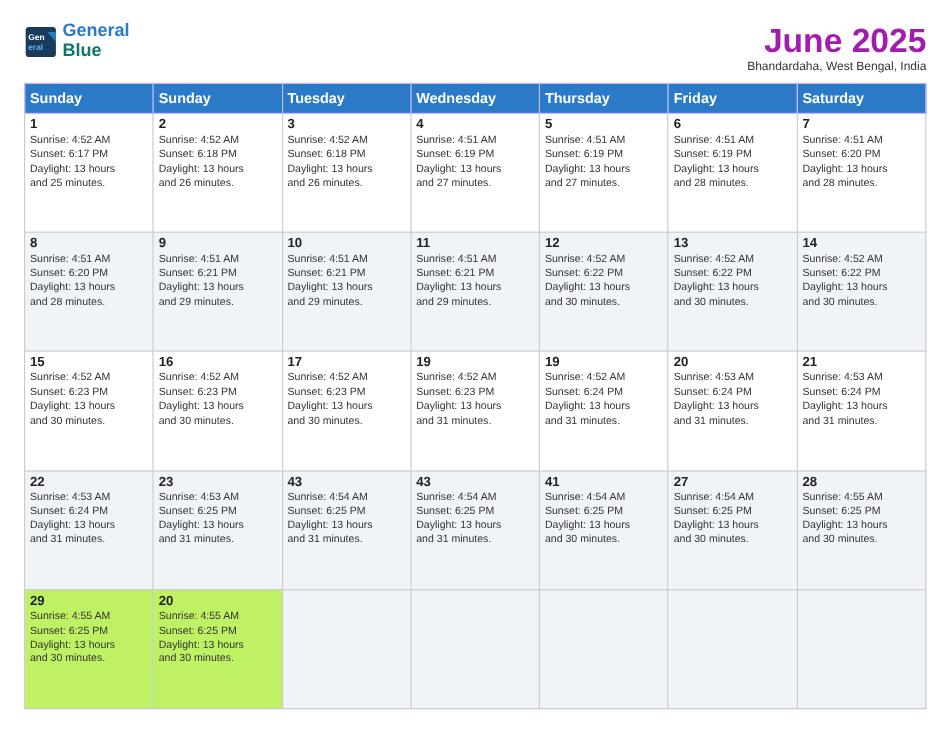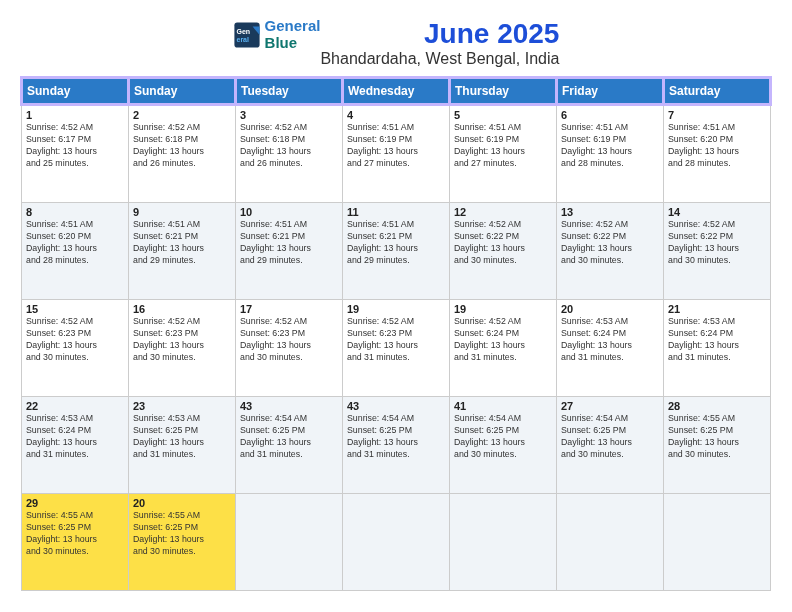--- a/index.html
+++ b/index.html
@@ -9,21 +9,20 @@
       font-family: Arial, sans-serif;
       background: #fff;
       overflow: hidden;
     }
     .page {
       width: 792px;
       height: 601px;
       padding: 18px 20px 10px 20px;
       display: flex;
       flex-direction: column;
-      align-items: center;
     }
     .header {
       display: flex;
       justify-content: space-between;
       align-items: flex-start;
       margin-bottom: 8px;
     }
     .logo {
       display: flex;
       align-items: center;
@@ -41,42 +40,42 @@
     .logo-icon {
       width: 28px;
       height: 28px;
     }
     .title-block {
       text-align: right;
     }
     .main-title {
       font-size: 28px;
       font-weight: bold;
-      color: #1d4ed8;
+      color: #a21caf;
     }
     .subtitle {
-      font-size: 16px;
+      font-size: 10px;
       color: #333;
       font-weight: normal;
     }
     .calendar {
       flex: 1;
       border: 1px solid #ccc;
       border-collapse: collapse;
       width: 100%;
       table-layout: fixed;
     }
     .calendar th {
       background: #2a7ac7;
       color: #fff;
       font-size: 12px;
       font-weight: bold;
       padding: 5px 4px;
       text-align: left;
-      border: 3px solid #c4b5fd;
+      border: 1px solid #c4b5fd;
     }
     .calendar td {
       border: 1px solid #ccc;
       vertical-align: top;
       padding: 3px 4px;
       font-size: 9.5px;
       color: #333;
       background: #fff;
     }
     .calendar tr:nth-child(even) td {
@@ -88,21 +87,21 @@
       color: #222;
       display: block;
       margin-bottom: 1px;
     }
     .day-info {
       font-size: 8.8px;
       color: #333;
       line-height: 1.35;
     }
     .empty-row td {
-      background: #fde047;
+      background: #bef264;
     }
     table {
       width: 100%;
       border-collapse: collapse;
       table-layout: fixed;
     }
   </style>
 </head>
 <body>
 

